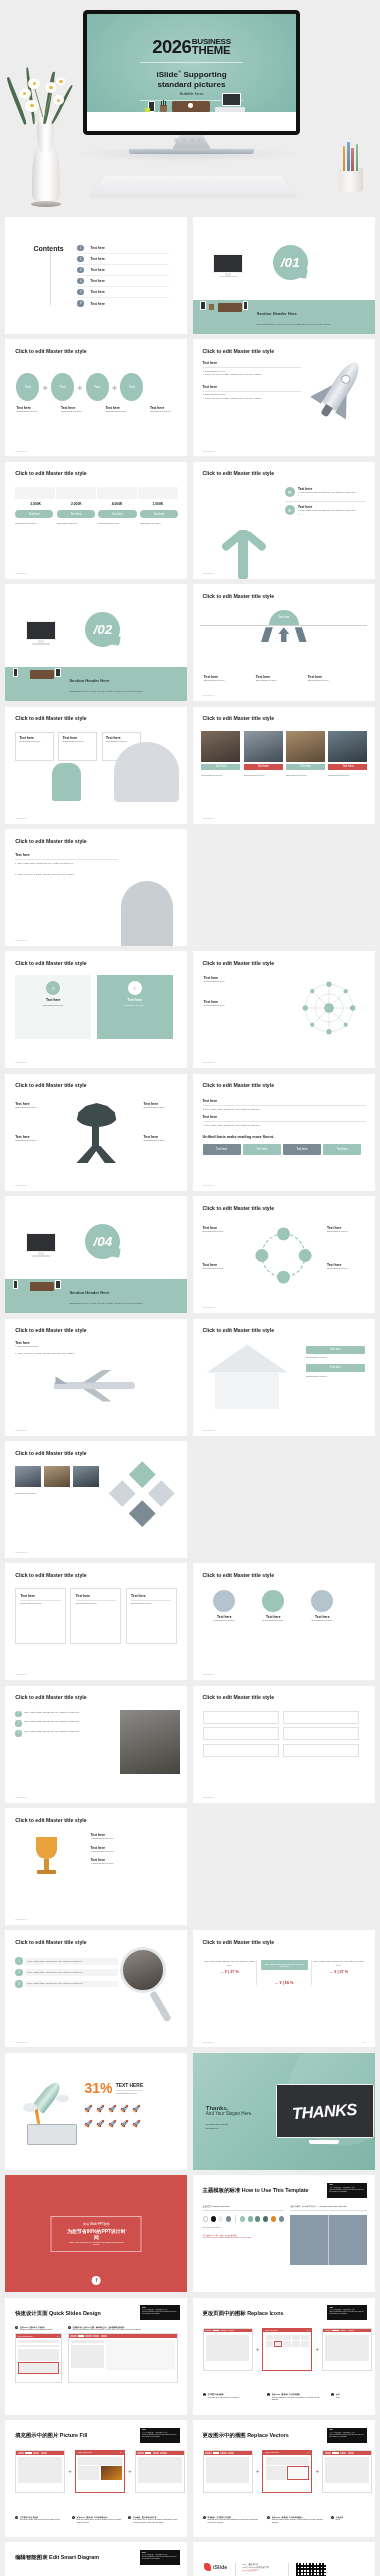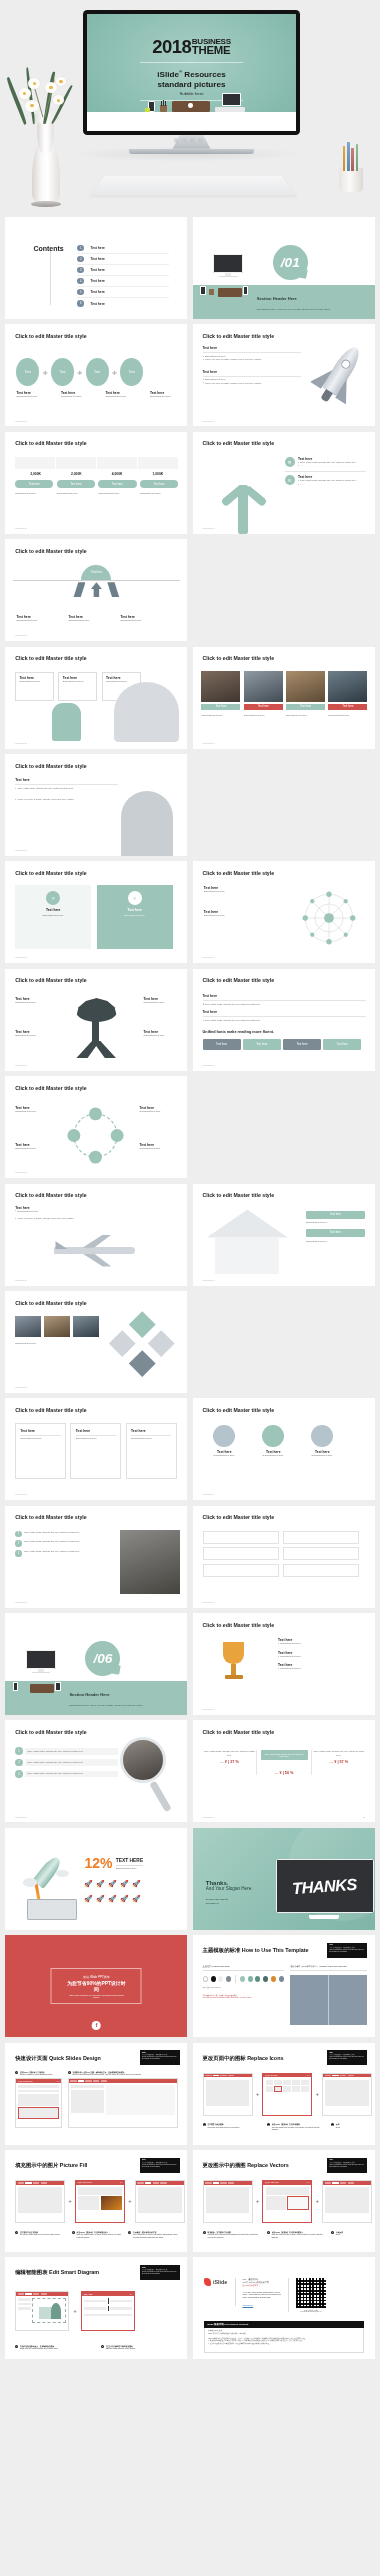--- a/index.html
+++ b/index.html
@@ -102,21 +102,21 @@
 
   .hero-chinese {
     position:absolute; left:0; right:0; top:137px; text-align:center;
     font-size:4.9px; color:#b9bdc0; letter-spacing:3.3px;
   }
 
   
   .grid { padding:0 5.4px; }
   .row { display:flex; gap:5.4px; margin-bottom:5.4px; }
   .slide {
-    width:182px; height:102px; background:#fff; position:relative;
+    width:182px; height:117px; background:#fff; position:relative;
     overflow:hidden; flex:none;
   }
   .s-title { position:absolute; left:9.8px; top:8.7px; font-size:5.2px; font-weight:bold; color:#1c1c1c; }
   .s-foot-l { position:absolute; left:9.8px; bottom:4.9px; font-size:2px; color:#b7b7b7; }
   .s-foot-r { position:absolute; right:9.8px; bottom:4.9px; font-size:2px; color:#b7b7b7; }
 
   
   .contents-word { position:absolute; left:28px; top:28px; font-size:7px; font-weight:bold; color:#1c1c1c; }
   .contents-vline { position:absolute; left:45px; top:34px; width:0.5px; height:54px; background:#dcdcdc; }
   .c-list { position:absolute; left:72px; top:26px; width:92px; }
@@ -272,24 +272,24 @@
       <div class="flower" style="left:34px;bottom:112px"></div>
       <div class="flower" style="left:45px;bottom:119px;width:9.8px;height:8.7px"></div>
       <div class="flower" style="left:42px;bottom:100px;width:11px;height:9.8px"></div>
     </div>
 
     <div class="hero-monitor">
       <div class="mon-bezel">
         <div class="mon-screen">
 
           <div class="title-block">
-            <span class="big-year">2018</span><span class="biz-rep"><span class="biz">BUSINESS</span><span class="rep">THEME</span></span>
+            <span class="big-year">2026</span><span class="biz-rep"><span class="biz">BUSINESS</span><span class="rep">THEME</span></span>
             <div class="rule"></div>
             <div class="t-main">
-              <span>iSlide</span><sup>®</sup><span> Resources</span><br>
+              <span>iSlide</span><sup>®</sup><span> Supporting</span><br>
               <span>standard pictures</span>
             </div>
             <div class="t-sub">Subtitle here</div>
             <div class="t-rule2"></div>
             <div class="t-speaker">Speaker name and title</div>
             <div class="t-url">www.islide.cc</div>
           </div>
 
           <div class="desk-scene">
             <div class="desk-top"></div>
@@ -487,20 +487,34 @@
               <div class="txt-small"><span class="bullet-dot"></span><span>Copy paste fonts. Choose the only option to retain text.</span></div>
               <div class="txt-small"><span class="bullet-dot"></span><span>……</span></div>
               </div>
           </div>
         </div>
         <div class="s-foot-l">www.islide.cc</div>
       </div>
     </div>
 
     <div class="row">
+      <div class="slide">
+        <div class="sh-band"></div>
+        <div class="imac" style="left:20.6px;top:37px;width:30px">
+          <div class="imac-screen" style="height:18.5px"></div>
+          <div class="imac-neck"></div>
+          <div class="imac-base"></div>
+        </div>
+        <div style="position:absolute;left:7.6px;bottom:24px;width:5.4px;height:8.7px;background:#2f3134;border:0.5px solid #fff"></div>
+        <div style="position:absolute;left:50px;bottom:24px;width:5.4px;height:8.7px;background:#2f3134;border:0.5px solid #fff"></div>
+        <div style="position:absolute;left:25px;bottom:22px;width:24px;height:8.7px;background:#6f4f37;border-radius:1.1px"></div>
+        <div class="sh-bubble">/02</div>
+        <div class="sh-label">Section Header Here</div>
+        <div class="sh-desc">Supporting text here. When you copy &amp; paste, choose keep text only option.</div>
+      </div>
 
       <div class="slide">
         <div class="s-title">Click to edit Master title style</div>
         <div style="position:absolute;left:50%;top:26px;transform:translateX(-50%);width:30px;height:15px;background:#9cc4b8;border-radius:15px 15px 0 0;display:flex;align-items:center;justify-content:center;color:#fff;font-size:2.7px">Text here</div>
         <div style="position:absolute;left:7.6px;top:41px;right:7.6px;height:0.5px;background:#cfcfcf"></div>
         <div style="position:absolute;left:50%;top:43px;transform:translateX(-50%);display:flex;gap:5.4px">
           <div style="width:12px;height:15px;background:#6e7f8c;clip-path:polygon(40% 0,100% 0,60% 100%,0 100%)"></div>
           <div style="width:11px;height:15px;background:#6e7f8c;clip-path:polygon(50% 0,100% 45%,75% 45%,75% 100%,25% 100%,25% 45%,0 45%)"></div>
           <div style="width:12px;height:15px;background:#6e7f8c;clip-path:polygon(0 0,60% 0,100% 100%,40% 100%)"></div>
         </div>
@@ -682,20 +696,34 @@
           <div class="pill" style="width:38px;height:11px;border-radius:1.1px;background:#7c8a94">Text here</div>
           <div class="pill" style="width:38px;height:11px;border-radius:1.1px;background:#9cc4b8">Text here</div>
           <div class="pill" style="width:38px;height:11px;border-radius:1.1px;background:#7c8a94">Text here</div>
           <div class="pill" style="width:38px;height:11px;border-radius:1.1px;background:#9cc4b8">Text here</div>
         </div>
         <div class="s-foot-l">www.islide.cc</div>
       </div>
     </div>
 
     <div class="row">
+      <div class="slide">
+        <div class="sh-band"></div>
+        <div class="imac" style="left:20.6px;top:37px;width:30px">
+          <div class="imac-screen" style="height:18.5px"></div>
+          <div class="imac-neck"></div>
+          <div class="imac-base"></div>
+        </div>
+        <div style="position:absolute;left:7.6px;bottom:24px;width:5.4px;height:8.7px;background:#2f3134;border:0.5px solid #fff"></div>
+        <div style="position:absolute;left:50px;bottom:24px;width:5.4px;height:8.7px;background:#2f3134;border:0.5px solid #fff"></div>
+        <div style="position:absolute;left:25px;bottom:22px;width:24px;height:8.7px;background:#6f4f37;border-radius:1.1px"></div>
+        <div class="sh-bubble">/04</div>
+        <div class="sh-label">Section Header Here</div>
+        <div class="sh-desc">Supporting text here. When you copy &amp; paste, choose keep text only option.</div>
+      </div>
 
       <div class="slide">
         <div class="s-title">Click to edit Master title style</div>
         <svg style="position:absolute;left:57px;top:28px" width="67" height="63" viewBox="0 0 124 116">
           <circle cx="62" cy="58" r="40" fill="none" stroke="#9cc4b8" stroke-width="2" stroke-dasharray="6 4"></circle>
           <circle cx="62" cy="18" r="12" fill="#9cc4b8"></circle>
             <circle cx="102" cy="58" r="12" fill="#9cc4b8"></circle>
           <circle cx="62" cy="98" r="12" fill="#9cc4b8"></circle>
             <circle cx="22" cy="58" r="12" fill="#9cc4b8"></circle>
         </svg>
@@ -853,34 +881,20 @@
           <div style="display:flex;gap:4.3px">
               <div style="width:76px;height:13px;border:0.5px solid #e2e2e2"></div>
               <div style="width:76px;height:13px;border:0.5px solid #e2e2e2"></div>
             </div>
         </div>
         <div class="s-foot-l">www.islide.cc</div>
       </div>
     </div>
 
     <div class="row">
-      <div class="slide">
-        <div class="sh-band"></div>
-        <div class="imac" style="left:20.6px;top:37px;width:30px">
-          <div class="imac-screen" style="height:18.5px"></div>
-          <div class="imac-neck"></div>
-          <div class="imac-base"></div>
-        </div>
-        <div style="position:absolute;left:7.6px;bottom:24px;width:5.4px;height:8.7px;background:#2f3134;border:0.5px solid #fff"></div>
-        <div style="position:absolute;left:50px;bottom:24px;width:5.4px;height:8.7px;background:#2f3134;border:0.5px solid #fff"></div>
-        <div style="position:absolute;left:25px;bottom:22px;width:24px;height:8.7px;background:#6f4f37;border-radius:1.1px"></div>
-        <div class="sh-bubble">/06</div>
-        <div class="sh-label">Section Header Here</div>
-        <div class="sh-desc">Supporting text here. When you copy &amp; paste, choose keep text only option.</div>
-      </div>
 
       <div class="slide">
         <div class="s-title">Click to edit Master title style</div>
         <div style="position:absolute;left:22px;top:29px;width:38px;height:47px">
           <div style="position:absolute;left:8.7px;top:0;width:20.6px;height:22px;background:#e8a33d;border-radius:0 0 9.8px 9.8px"></div>
           <div style="position:absolute;left:16.3px;top:22px;width:5.4px;height:11px;background:#d4912f"></div>
           <div style="position:absolute;left:9.8px;top:33px;width:18.5px;height:4.3px;background:#c78429;border-radius:1.1px"></div>
         </div>
         <div style="position:absolute;right:9.8px;top:25px;width:87px">
           <div class="txt-head">Text here</div>
@@ -942,21 +956,21 @@
     <div class="row">
       <div class="slide">
         <div style="position:absolute;left:16.3px;top:27px;width:60px;height:65px">
           <div style="position:absolute;left:19.5px;top:0;width:14px;height:33px;background:linear-gradient(90deg,#9cc4b8,#d8ece6 50%,#8ab8ab);border-radius:50% 50% 10% 10%;transform:rotate(38deg)"></div>
           <div style="position:absolute;left:15px;top:28px;width:3.3px;height:29px;background:linear-gradient(180deg,#f07d28,#f7c23b);border-radius:1.6px;transform:rotate(-10deg)"></div>
           <div style="position:absolute;left:5.4px;bottom:0;width:50px;height:20.6px;background:#dfe3e6;border:1.1px solid #aab2ba;border-radius:1.1px"></div>
           <div style="position:absolute;left:1.1px;top:23px;width:14px;height:8.7px;background:#e8ebed;border-radius:50%"></div>
           <div style="position:absolute;left:34px;top:15px;width:13px;height:7.6px;background:#e8ebed;border-radius:50%"></div>
         </div>
         <div style="position:absolute;left:79px;top:28px;display:flex;align-items:flex-start;gap:3.3px">
-          <div style="color:#f07d28;font-size:14px;font-weight:bold;line-height:14px">12%</div>
+          <div style="color:#f07d28;font-size:14px;font-weight:bold;line-height:14px">31%</div>
           <div style="padding-top:2.2px">
             <div style="font-size:4.9px;font-weight:bold;color:#222">TEXT HERE</div>
             <div style="border-top:0.5px solid #ddd;margin:1.6px 0"></div>
             <div class="txt-small">Supporting text here</div>
           </div>
         </div>
         <div style="position:absolute;left:79px;top:52px;display:flex;gap:3.3px;font-size:7px;color:#f07d28">
           <span>🚀</span>
             <span>🚀</span>
             <span>🚀</span>

